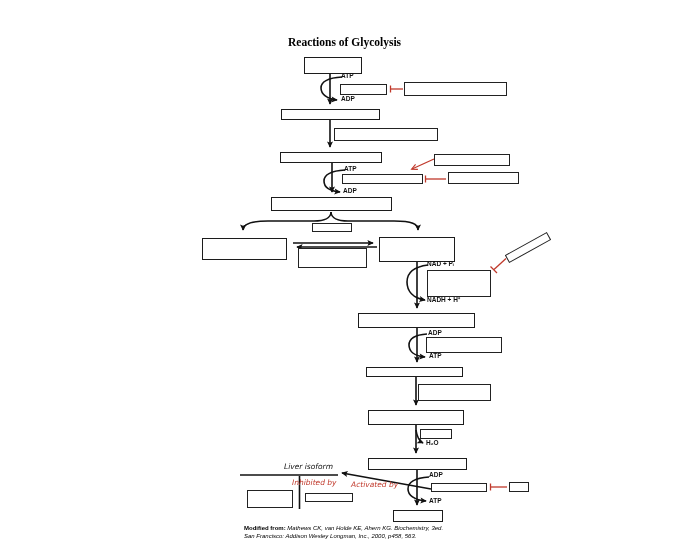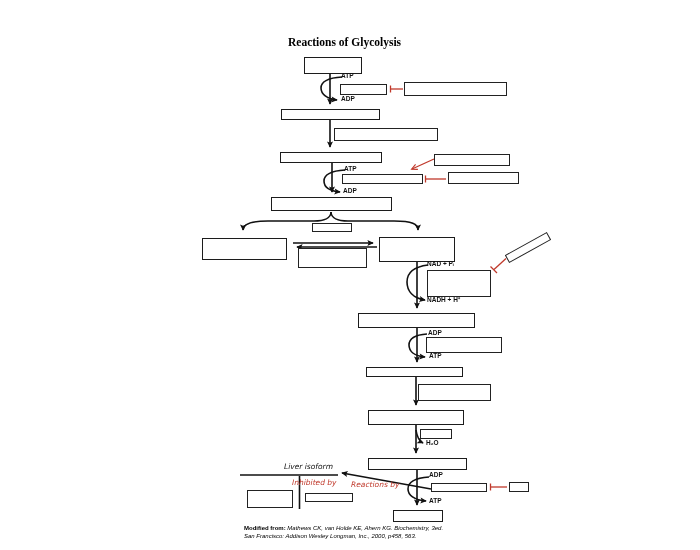--- a/index.html
+++ b/index.html
@@ -114,20 +114,20 @@
   <div class="lbl" style="left:427px;top:260px">NAD + Pᵢ</div>
   <div class="lbl" style="left:427px;top:295px">NADH + H⁺</div>
   <div class="lbl" style="left:428px;top:329px">ADP</div>
   <div class="lbl" style="left:429px;top:352px">ATP</div>
   <div class="lbl" style="left:426px;top:439px">H₂O</div>
   <div class="lbl" style="left:429px;top:471px">ADP</div>
   <div class="lbl" style="left:429px;top:497px">ATP</div>
 
   <div class="hand" style="left:272px;top:462px">Liver isoform</div>
   <div class="hand red" style="left:244px;top:478px">Inhibited by</div>
-  <div class="hand red" style="left:303px;top:480px">Reactions by</div>
+  <div class="hand red" style="left:303px;top:480px">Activated by</div>
 
   <div id="cite">
     <div><span class="pre">Modified from:</span><span class="it"> Mathews CK, van Holde KE, Ahern KG. Biochemistry, 3ed.</span></div>
     <div class="it">San Francisco: Addison Wesley Longman, Inc., 2000, p458, 563.</div>
   </div>
 
 </div>
 
 </body></html>

